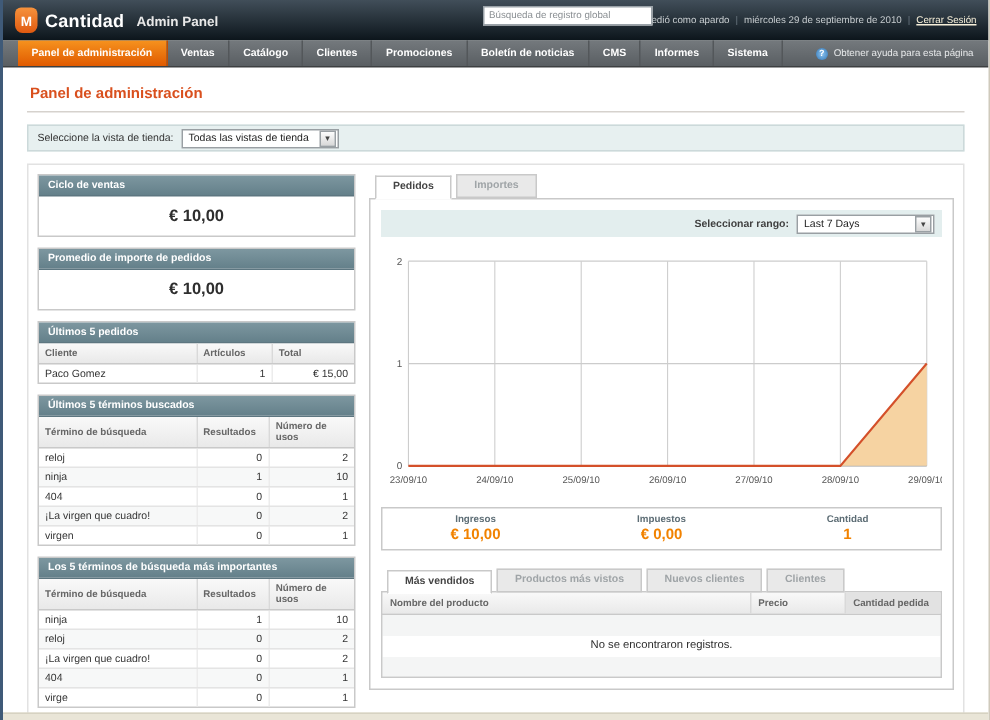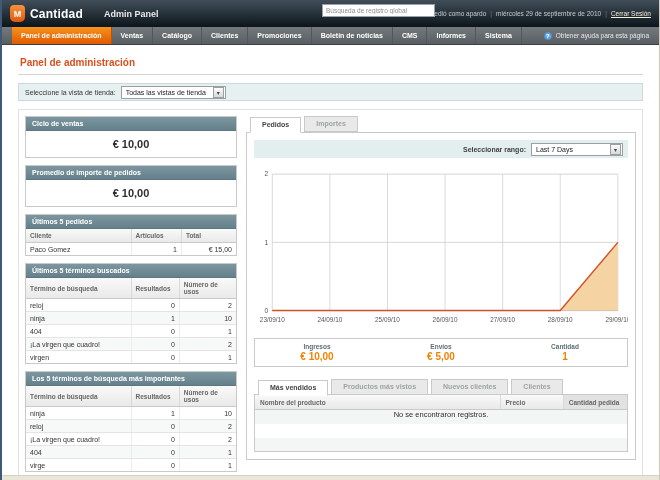--- a/index.html
+++ b/index.html
@@ -6,21 +6,21 @@
   html,body { background:#ffffff; }
   body { font-family:"Liberation Sans", sans-serif; }
   .screen { position:relative; width:660px; height:480px; background:#fff; overflow:hidden;
             border-left:2px solid #3f5a78; border-right:1px solid #cfcabc; }
   
   .hdr { height:27px; background:linear-gradient(#414e59,#0c151b); display:flex; align-items:center; padding:0 8px; }
   .logo-wrap { display:flex; align-items:center; gap:5px; }
   .logo-icon { width:15px; height:17px; background:linear-gradient(#f6923c,#e05a10); border-radius:4px 4px 5px 5px;
                color:#fff; font-size:9px; font-weight:bold; display:flex; align-items:center; justify-content:center; }
   .logo-main { color:#fff; font-size:12px; font-weight:bold; letter-spacing:.2px; }
-  .logo-sub { color:#e8e8e8; font-size:9px; font-weight:bold; margin-left:16px; }
+  .logo-sub { color:#e8e8e8; font-size:9px; font-weight:bold; margin-left:3px; }
   .hdr-search { position:absolute; left:320px; top:4px; width:113px; height:13px; border:1px solid #9aa2a8;
                 font-size:6.5px; color:#8a8f93; padding:0 3px; font-family:"Liberation Sans",sans-serif; }
   .hdr-right { margin-left:auto; display:flex; align-items:center; gap:4px; font-size:6.5px; color:#c6cbce; }
   .hdr-right .sep { color:#6b7680; }
   .logout { color:#f7f0da; text-decoration:underline; cursor:pointer; }
   
   .nav { height:18px; background:linear-gradient(#74797d,#595e62); border-bottom:1px solid #3c3f41;
          display:flex; align-items:stretch; padding-left:10px; }
   .nav-item { font-size:7px; font-weight:bold; color:#fff; padding:0 9px; display:flex; align-items:center;
               border-right:1px solid #53575a; cursor:pointer; white-space:nowrap; }
@@ -71,21 +71,21 @@
   .tot-label { font-size:6.5px; font-weight:bold; color:#5d6d75; display:block; }
   .tot-value { font-size:10px; font-weight:bold; color:#f18200; display:block; margin-top:1px; }
   .btabs { margin-top:12px; }
   .grid-hdr { display:flex; border:1px solid #c9c9c9; margin-top:-1px; background:linear-gradient(#f9f9f9,#e9e9e9); }
   .grid-hdr .gh { font-size:6.5px; font-weight:bold; color:#666; padding:3.5px 5px; border-right:1px solid #d9d9d9; }
   .grid-hdr .gh:nth-child(1){ width:66%; } .grid-hdr .gh:nth-child(2){ width:17%; }
   .grid-hdr .gh:nth-child(3){ width:17%; border-right:none; background:#e2e2e2; }
   .grid-body { border:1px solid #c9c9c9; border-top:none; height:42px;
                background:repeating-linear-gradient(#f4f5f5 0 14px,#ffffff 14px 28px);
                display:flex; align-items:flex-start; justify-content:center; }
-  .empty-msg { font-size:7.5px; color:#2e2e2e; margin-top:0; }
+  .empty-msg { font-size:7.5px; color:#2e2e2e; margin-top:15px; }
   
   .win-bottom { position:absolute; left:0; right:0; bottom:0; height:5px; background:#e9e5d7; border-top:1px solid #d6d2c2; }
 </style>
 </head>
 <body>
 
 <div class="screen">
 
   <div class="hdr">
     <div class="logo-wrap">
@@ -305,22 +305,22 @@
                 <text x="358" y="153" font-size="6.3" fill="#555555" text-anchor="middle" font-family="Liberation Sans, sans-serif">29/09/10</text>
               </svg>
             </div>
 
           <div class="totals">
               <div class="tot-cell">
                 <span class="tot-label">Ingresos</span>
                 <span class="tot-value">€ 10,00</span>
               </div>
               <div class="tot-cell">
-                <span class="tot-label">Envíos</span>
-                <span class="tot-value">€ 5,00</span>
+                <span class="tot-label">Impuestos</span>
+                <span class="tot-value">€ 0,00</span>
               </div>
               <div class="tot-cell">
                 <span class="tot-label">Cantidad</span>
                 <span class="tot-value">1</span>
               </div>
             </div>
 
           <div class="tab-row btabs">
               <div class="tab active">Más vendidos</div>
               <div class="tab inactive">Productos más vistos</div>

